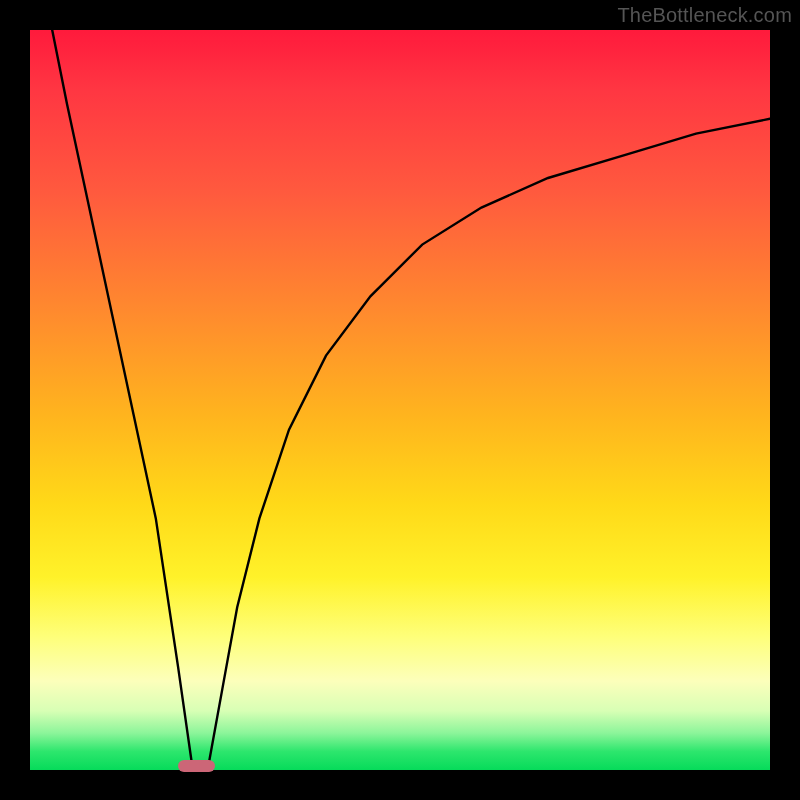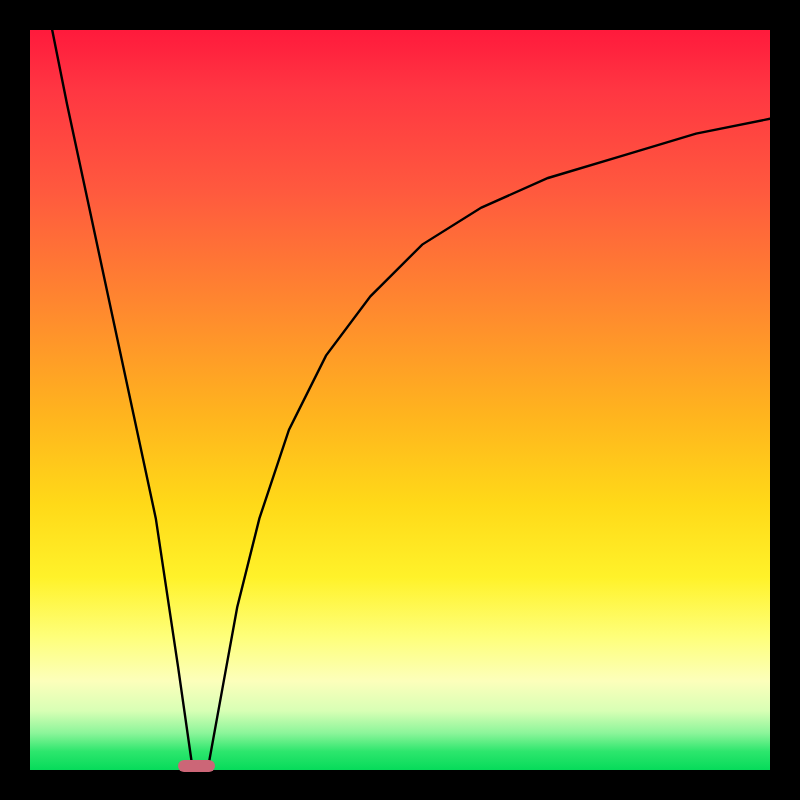--- a/index.html
+++ b/index.html
@@ -70,13 +70,14 @@
 <div class="frame">
 
   <div class="plot-area">
     <svg class="curves" width="740" height="740" viewBox="0 0 740 740" preserveAspectRatio="none">
       <path id="left-path" fill="none" stroke="#000" stroke-width="2.4" stroke-linecap="round" d="M22.20 0.00 L37.00 74.00 L59.20 177.60 L81.40 281.20 L103.60 384.80 L125.80 488.40 L148.00 636.40 L162.80 740.00"></path>
       <path id="right-path" fill="none" stroke="#000" stroke-width="2.4" stroke-linecap="round" d="M177.60 740.00 L192.40 658.60 L207.20 577.20 L229.40 488.40 L259.00 399.60 L296.00 325.60 L340.40 266.40 L392.20 214.60 L451.40 177.60 L518.00 148.00 L592.00 125.80 L666.00 103.60 L740.00 88.80"></path>
     </svg>
     <div id="marker" class="marker" style="left: 148px; top: 730px; width: 37px; height: 12px;"></div>
   </div>
 
+  <div class="watermark">TheBottleneck.com</div>
 </div>
 
 </body></html>

